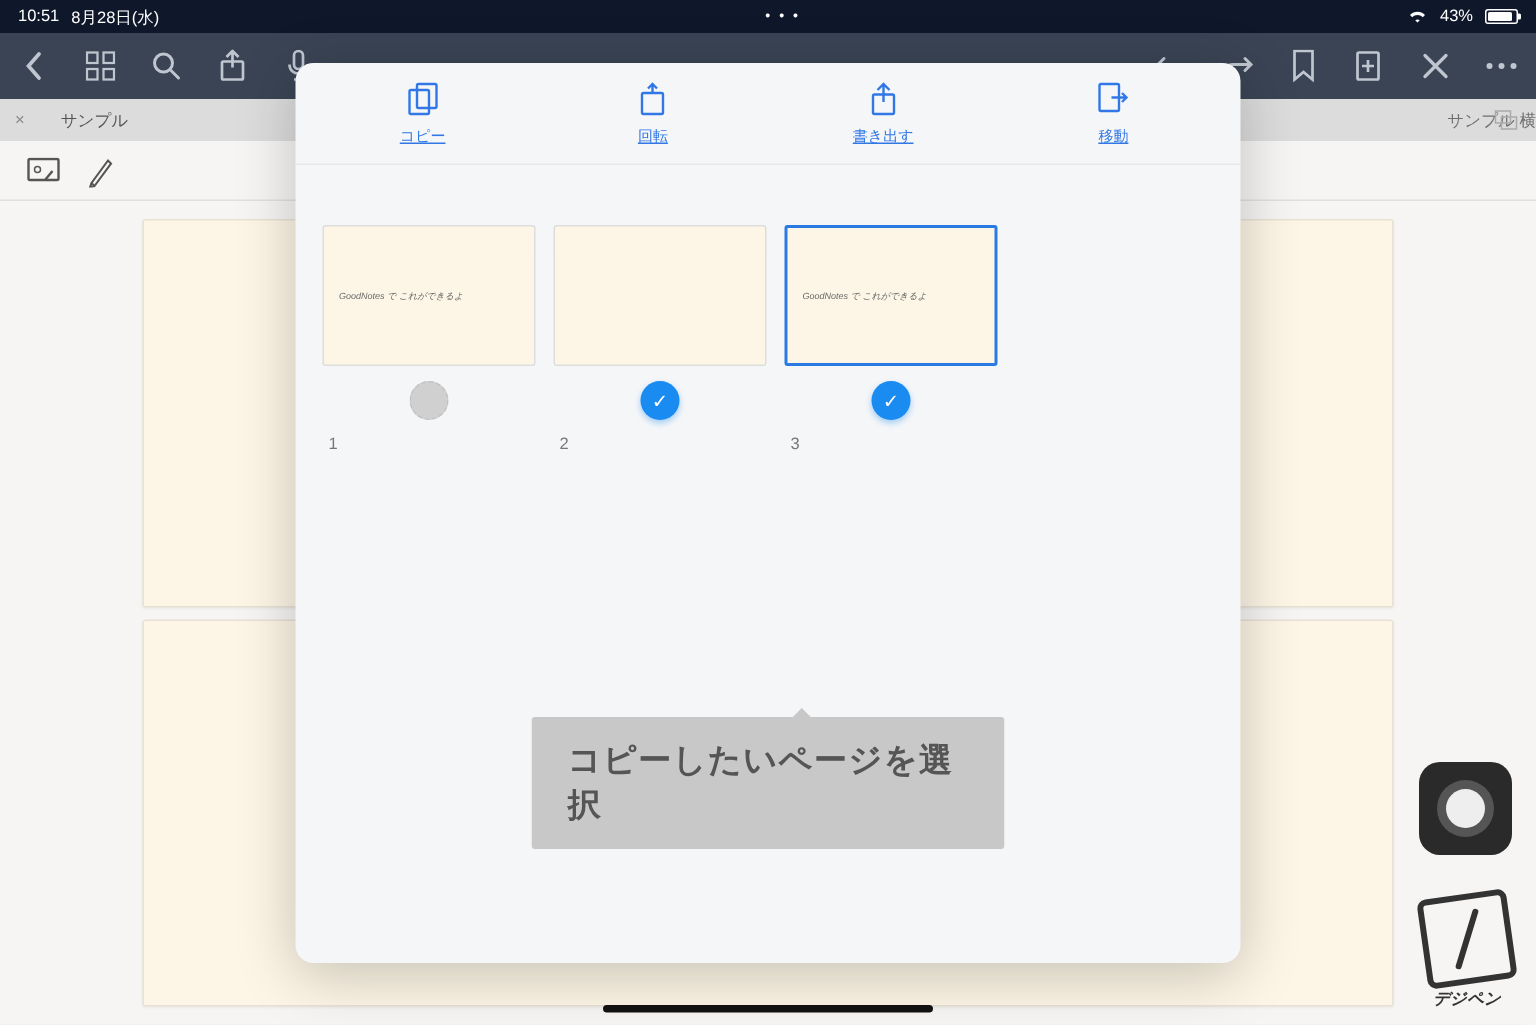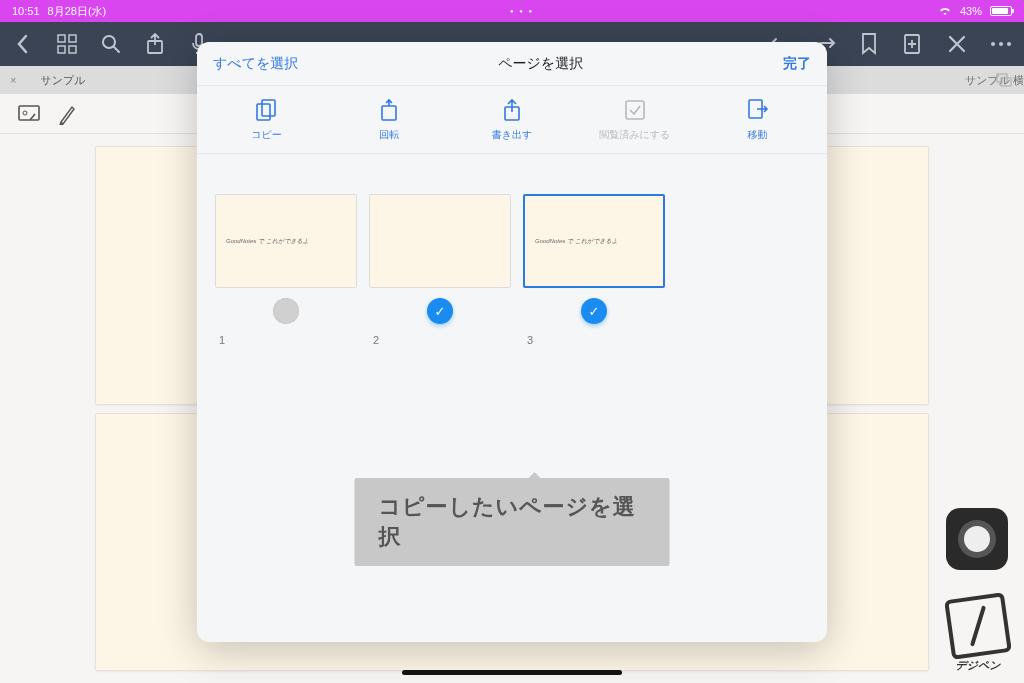--- a/index.html
+++ b/index.html
@@ -9,21 +9,21 @@
       font-family: -apple-system, "Hiragino Sans", sans-serif;
       background: #e8e8e8;
       position: relative;
       overflow: hidden;
     }
     
     .status-bar {
       position: absolute;
       top: 0; left: 0; right: 0;
       height: 22px;
-      background: #d946ef;
+      background: #0f172a;
       color: #fff;
       display: flex;
       align-items: center;
       font-size: 11px;
       padding: 0 12px;
       z-index: 5;
     }
     .status-left, .status-right { display: flex; align-items: center; gap: 8px; }
     .status-center { flex: 1; text-align: center; letter-spacing: 2px; font-size: 6px; }
     .battery-icon { width: 22px; height: 10px; border: 1px solid #fff; border-radius: 2px; position: relative; display: inline-block; }
@@ -112,20 +112,21 @@
       border-bottom: 1px solid #e8e8ea;
       padding: 0 8px;
     }
     .action-item {
       display: flex;
       flex-direction: column;
       align-items: center;
       gap: 6px;
       font-size: 10px;
       width: 80px;
+      text-decoration: underline;
     }
     .action-item.blue { color: #3178e6; }
     .action-item.gray { color: #b8b8b8; }
     .action-item.red { color: #e84a3a; }
     .action-icon { font-size: 20px; height: 24px; display: flex; align-items: center; }
     .thumbs {
       padding: 40px 18px 0;
       display: flex;
       gap: 12px;
     }
@@ -351,25 +352,20 @@
         </svg>
       </span>
   </div>
   <div class="note-area">
     <div class="note-page"></div>
     <div class="note-page"></div>
   </div>
 </div>
 
 <div class="modal">
-  <div class="modal-header">
-    <span class="left">すべてを選択</span>
-    <span class="title">ページを選択</span>
-    <span class="right">完了</span>
-  </div>
   <div class="modal-actions">
     <div class="action-item blue">
       <span class="action-icon">
           <svg width="22" height="24" viewBox="0 0 22 24">
             <rect x="2" y="6" width="13" height="16" stroke="currentColor" stroke-width="1.6" fill="none" rx="1"></rect>
             <rect x="7" y="2" width="13" height="16" stroke="currentColor" stroke-width="1.6" fill="none" rx="1"></rect>
           </svg>
         </span>
       <span>コピー</span>
     </div>
@@ -384,29 +380,20 @@
     </div>
     <div class="action-item blue">
       <span class="action-icon">
           <svg width="20" height="24" viewBox="0 0 20 24">
             <rect x="3" y="9" width="14" height="13" stroke="currentColor" stroke-width="1.6" fill="none" rx="1"></rect>
             <path d="M10 14 V2 M6 6 L10 2 L14 6" stroke="currentColor" stroke-width="1.6" fill="none"></path>
           </svg>
         </span>
       <span>書き出す</span>
     </div>
-    <div class="action-item gray">
-      <span class="action-icon">
-          <svg width="22" height="22" viewBox="0 0 22 22">
-            <rect x="2" y="2" width="18" height="18" stroke="currentColor" stroke-width="1.6" fill="none" rx="2"></rect>
-            <path d="M6 11 L10 15 L16 7" stroke="currentColor" stroke-width="1.6" fill="none"></path>
-          </svg>
-        </span>
-      <span>閲覧済みにする</span>
-    </div>
     <div class="action-item blue">
       <span class="action-icon">
           <svg width="22" height="24" viewBox="0 0 22 24">
             <rect x="2" y="2" width="13" height="18" stroke="currentColor" stroke-width="1.6" fill="none" rx="1"></rect>
             <path d="M10 11 H20 M17 8 L20 11 L17 14" stroke="currentColor" stroke-width="1.6" fill="none"></path>
           </svg>
         </span>
       <span>移動</span>
     </div>
   </div>

